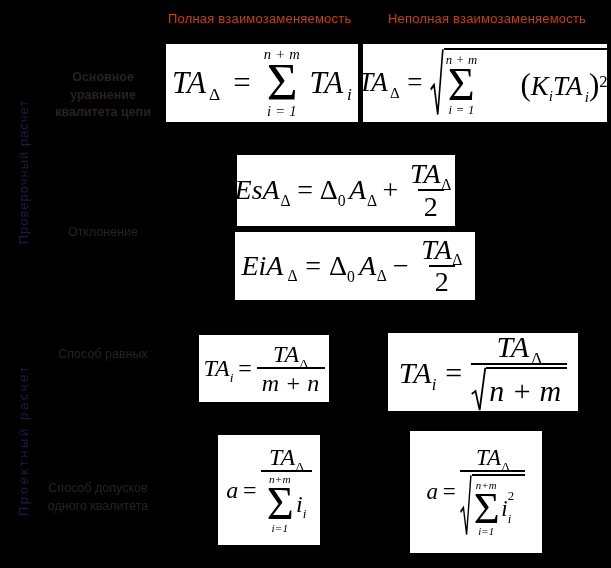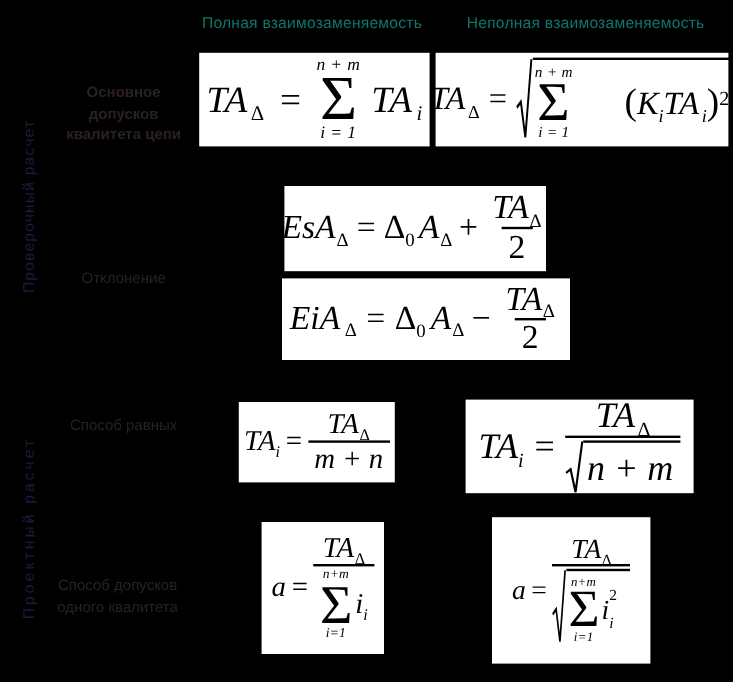--- a/index.html
+++ b/index.html
@@ -1,20 +1,20 @@
 <!DOCTYPE html>
 <html><head>
 <meta charset="utf-8">
 <style>
   html,body{margin:0;padding:0;}
   body{width:611px;height:568px;background:#000;position:relative;overflow:hidden;
        font-family:"Liberation Sans","DejaVu Sans",sans-serif;}
   .abs{position:absolute;}
   
-  .hdr{color:#0f766e;font-size:13px;text-align:center;white-space:nowrap;letter-spacing:.2px;}
+  .hdr{color:#c2410c;font-size:13px;white-space:nowrap;letter-spacing:.2px;}
   .rowlab{color:#2a2026;font-size:12.5px;text-align:center;line-height:17.5px;}
   .vlab{color:#1a1d40;font-size:13px;text-align:center;transform:rotate(-90deg);
         height:16px;line-height:16px;letter-spacing:1px;white-space:nowrap;}
   
   .fbox{position:absolute;background:#fff;display:flex;align-items:center;justify-content:center;}
   .math{font-family:"Liberation Serif","DejaVu Serif",serif;color:#000;
         display:flex;align-items:center;justify-content:center;white-space:nowrap;
         font-style:italic;line-height:1.1;}
   .up{font-style:normal;}
   sub.s{font-size:56%;font-style:italic;line-height:0;}
@@ -36,21 +36,21 @@
 <body>
 
 <div class="abs hdr" style="left:168px;top:11px;width:184px;">Полная взаимозаменяемость</div>
 <div class="abs hdr" style="left:388px;top:11px;width:200px;">Неполная взаимозаменяемость</div>
 
 <div class="abs vlab" style="left:-56px;top:164px;width:160px;">Проверочный расчет</div>
 <div class="abs vlab" style="left:-56px;top:432px;width:160px;letter-spacing:2.6px;">Проектный расчет</div>
 
 <div class="abs rowlab" style="left:36px;top:69px;width:134px;font-weight:bold;">
   <div>Основное</div>
-  <div>допусков</div>
+  <div>уравнение</div>
   <div>квалитета цепи</div>
 </div>
 <div class="abs rowlab" style="left:36px;top:224px;width:134px;">
   <div>Отклонение</div>
 </div>
 <div class="abs rowlab" style="left:36px;top:346px;width:134px;">
   <div>Способ равных</div>
 </div>
 <div class="abs rowlab" style="left:28px;top:480px;width:140px;">
   <div>Способ допусков</div>

